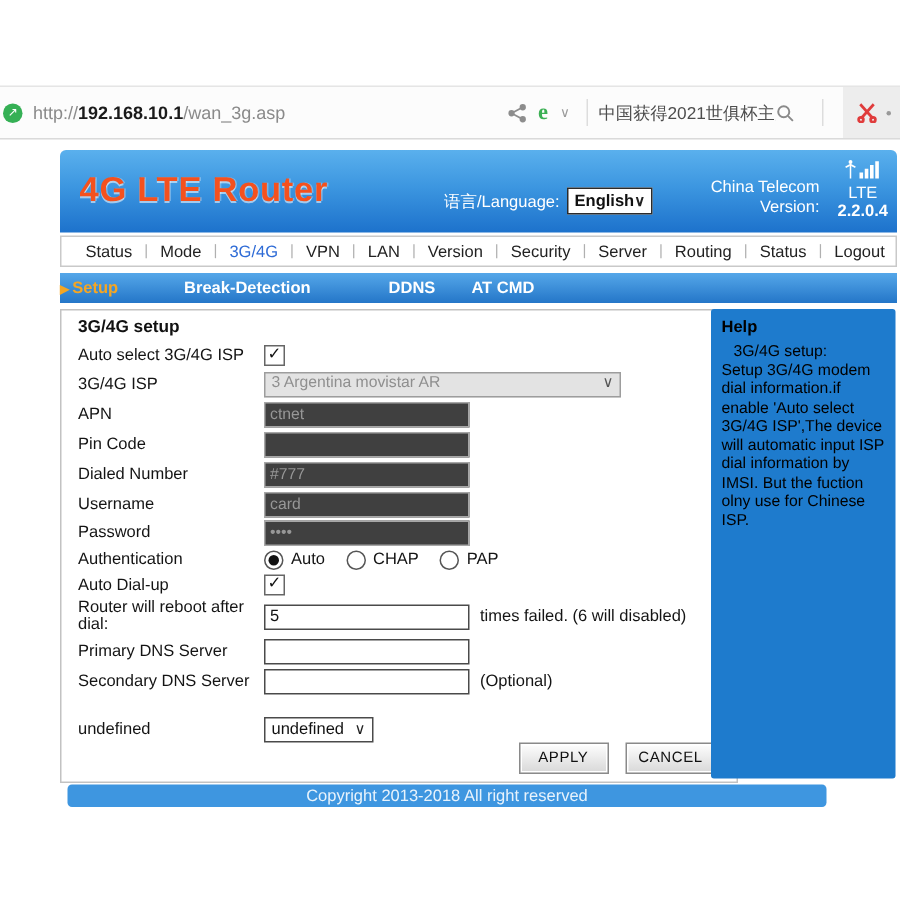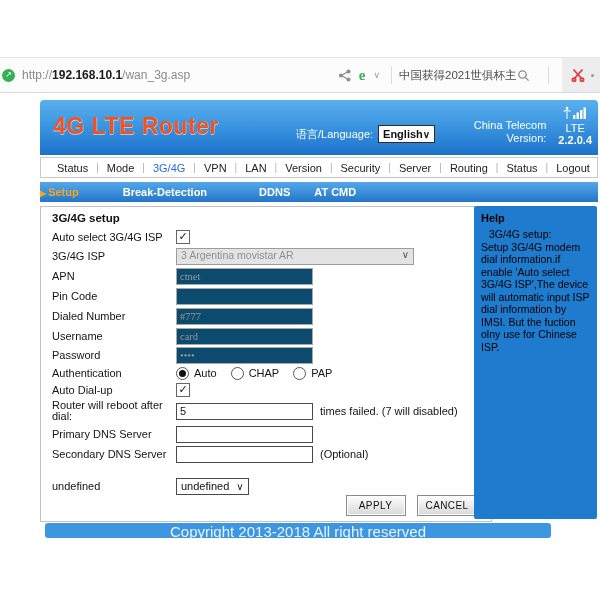--- a/index.html
+++ b/index.html
@@ -43,38 +43,38 @@
   .content{position:relative;margin-top:4px;height:318px}
   .form-panel{position:absolute;left:0;top:0;width:452px;height:316px;background:#fff;border:1px solid #c2c2c2;box-sizing:border-box;padding:5px 0 0 11px}
   .ftitle{font-size:11.5px;font-weight:bold;color:#111;height:16px}
   .row{display:flex;align-items:center;min-height:19px}
   .row .lbl{width:124px;flex:none;font-size:11px;color:#141414;line-height:11px}
   .r20{min-height:20px}
   .r26{min-height:26px}
   .cb{width:12px;height:12px;border:1px solid #666;background:#fff;font-size:11px;line-height:10px;text-align:center;color:#111;flex:none;cursor:pointer}
   .sel-disabled{width:238px;height:17px;background:#e3e3e3;border:1px solid #9d9d9d;color:#8f8f8f;font-size:10.5px;display:flex;align-items:flex-start;padding:0 4px;box-sizing:border-box}
   .sel-disabled .chev{margin-left:auto;color:#555;font-size:10px}
-  .din{width:129px;height:15px;background:#0c4a6e;border:1px solid #a7a7a7;color:#979797;font-size:10.5px;padding:0 3px;font-family:Liberation Serif, serif}
+  .din{width:129px;height:15px;background:#404040;border:1px solid #a7a7a7;color:#979797;font-size:10.5px;padding:0 3px;font-family:Liberation Sans, sans-serif}
   .ein{width:129px;height:15px;background:#fff;border:1px solid #4a4a4a;color:#111;font-size:11px;padding:0 3px;font-family:"Liberation Sans",sans-serif}
   .suffix{font-size:11px;color:#141414;margin-left:7px}
   .auth-opt{display:flex;align-items:center;margin-right:14px;font-size:11px;color:#141414;cursor:pointer}
   .rad{width:11px;height:11px;border:1px solid #555;border-radius:50%;background:#fff;position:relative;margin-right:5px;flex:none}
   .rad.on::after{content:"";position:absolute;left:2px;top:2px;right:2px;bottom:2px;background:#111;border-radius:50%}
   .undef-row{margin-top:12px}
   .sel{height:17px;background:#fff;border:1px solid #4a4a4a;font-size:11px;color:#111;display:inline-flex;align-items:center;padding:0 4px;gap:7px;box-sizing:border-box;cursor:pointer}
   .sel .chev{color:#222;font-size:10px}
   .btn-row{position:absolute;right:14px;bottom:5px}
   .btn{display:inline-flex;align-items:center;justify-content:center;width:58px;height:19px;border:1px solid #8a8a8a;background:linear-gradient(#fefefe,#d8d8d8);box-shadow:inset 0 0 0 1px #fff;font-size:10px;color:#111;margin-left:7px;cursor:pointer;letter-spacing:.4px}
   
   .help-panel{position:absolute;left:434px;top:0;width:123px;height:313px;background:#1e7bcd;border-radius:2px;padding:6px 7px;box-sizing:border-box;color:#000000}
   .help-title{font-size:11px;font-weight:bold;margin-bottom:4px}
   .help-body{font-size:10.5px;line-height:12.5px}
   .help-intro{text-indent:8px}
   
-  .footer{position:absolute;left:5px;top:423px;width:506px;height:15px;background:#3e96e0;border-radius:3px;overflow:hidden;text-align:center;color:#e8f3fc;font-size:15px;line-height:17px}
+  .footer{position:absolute;left:5px;top:423px;width:506px;height:15px;background:#3e96e0;border-radius:3px;overflow:hidden;text-align:center;color:#e8f3fc;font-size:11px;line-height:17px}
   svg{display:block}
 </style>
 </head>
 <body>
 
 <div class="browser">
   <span class="site-icon">
       <span>↗</span>
     </span>
   <span class="url"><span>http://</span><b>192.168.10.1</b><span>/wan_3g.asp</span></span>
@@ -247,21 +247,21 @@
       </div>
 
       <div class="row" style="min-height:16px">
         <span class="lbl">Auto Dial-up</span>
         <span class="cb">✓</span>
       </div>
 
       <div class="row r26">
         <span class="lbl">Router will reboot after dial:</span>
         <input class="ein" value="5" style="">
-        <span class="suffix">times failed. (7 will disabled)</span>
+        <span class="suffix">times failed. (6 will disabled)</span>
       </div>
 
       <div class="row r20">
         <span class="lbl">Primary DNS Server</span>
         <input class="ein" value="" style="">
       </div>
 
       <div class="row r20">
         <span class="lbl">Secondary DNS Server</span>
         <input class="ein" value="" style="">

